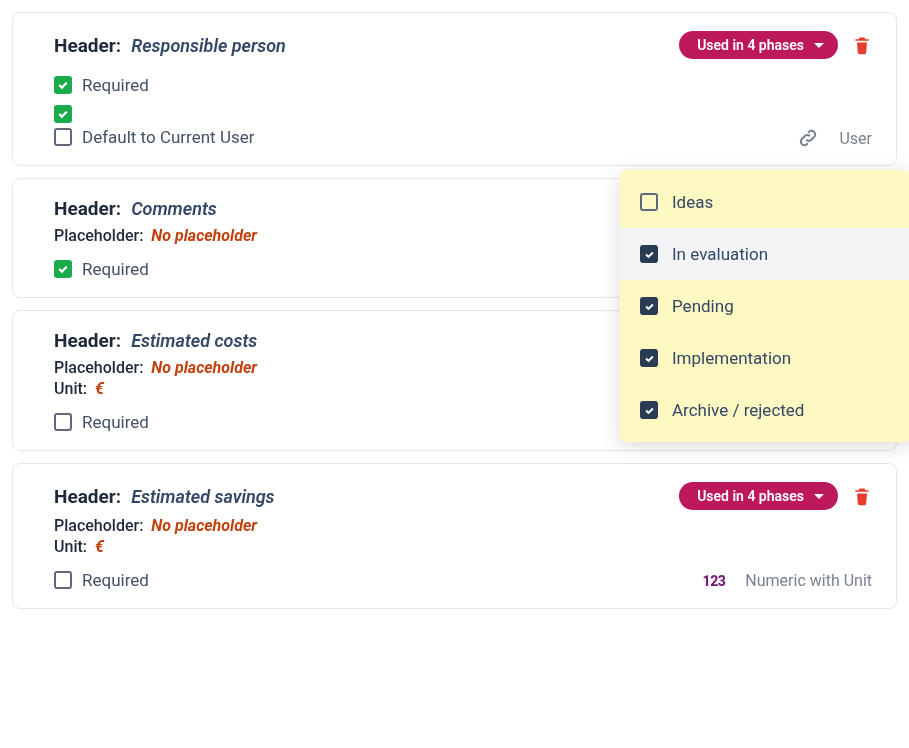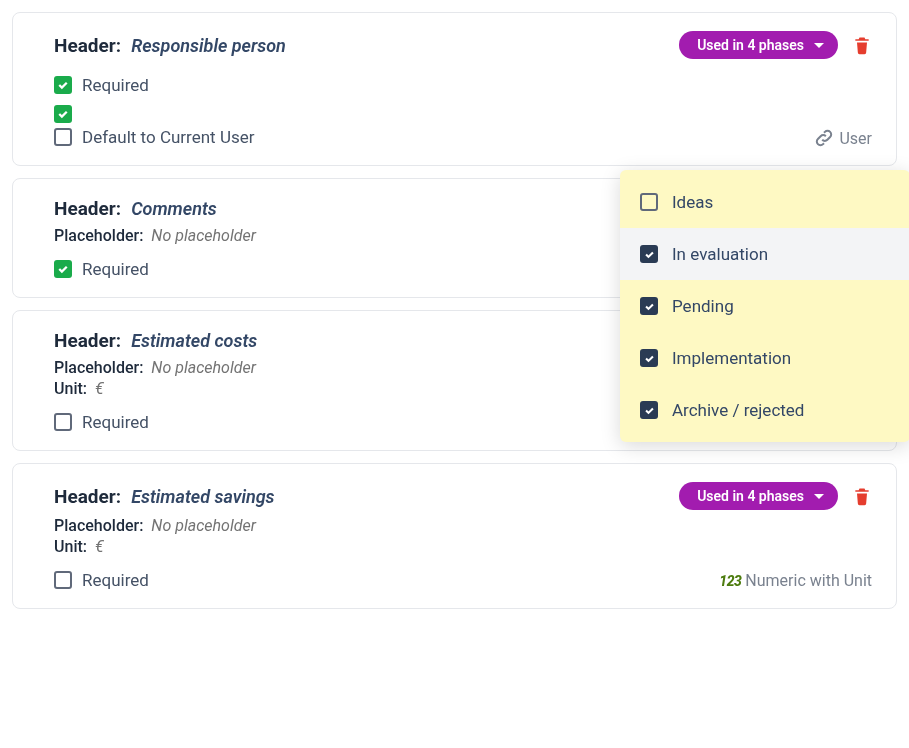--- a/index.html
+++ b/index.html
@@ -38,21 +38,21 @@
     font-style: italic;
     font-weight: 600;
     color: #334766;
   }
   .actions {
     display: flex;
     align-items: center;
     gap: 14px;
   }
   .phases-pill {
-    background: #a21caf;
+    background: #be185d;
     color: #fff;
     font-size: 14px;
     font-weight: 600;
     padding: 6px 14px 6px 18px;
     border-radius: 999px;
     display: inline-flex;
     align-items: center;
     gap: 10px;
     cursor: pointer;
   }
@@ -73,22 +73,23 @@
     align-items: baseline;
     gap: 8px;
     margin-top: 6px;
     font-size: 16px;
   }
   .sub-label {
     color: #1e2a3b;
     font-weight: 500;
   }
   .sub-val {
-    color: #737373;
+    color: #c2410c;
     font-style: italic;
+    font-weight: bold;
   }
   .check-row {
     display: flex;
     align-items: center;
     gap: 10px;
     margin-top: 10px;
     font-size: 17px;
     color: #455266;
     text-align: right;
   }
@@ -102,31 +103,30 @@
     flex: 0 0 18px;
   }
   .chk.green { background: #1aab4b; }
   .chk.empty { border: 2px solid #60697a; }
   .chk svg { width: 12px; height: 12px; stroke: #fff; stroke-width: 3; fill: none; }
   .type-tag {
     position: absolute;
     right: 24px;
     display: flex;
     align-items: center;
-    gap: 4px;
+    gap: 20px;
     color: #7a828f;
     font-size: 16px;
   }
   .type-tag svg { width: 22px; height: 22px; }
   .numeric-123 {
     font-weight: 800;
     letter-spacing: -0.5px;
     font-size: 14px;
-    color: #4d7c0f;
-    font-style: italic;
+    color: #701a75;
   }
   
   .dropdown {
     position: absolute;
     top: 158px;
     left: 608px;
     width: 290px;
     background: #fef9c3;
     border-radius: 6px;
     box-shadow: 0 4px 20px rgba(0,0,0,0.15);

